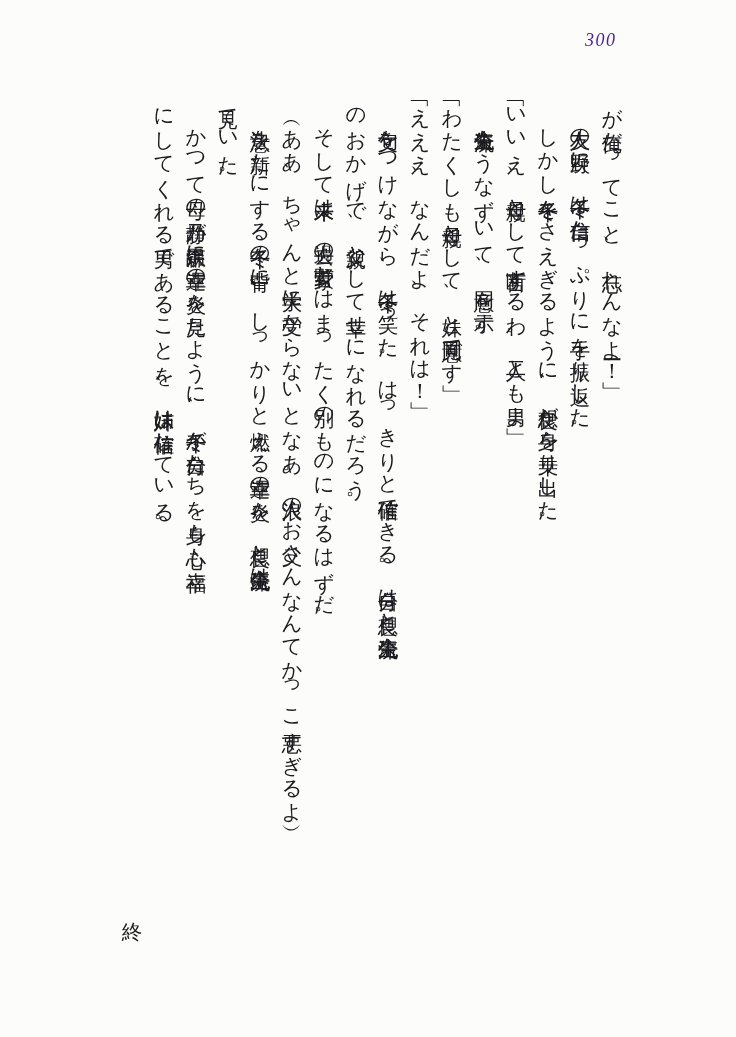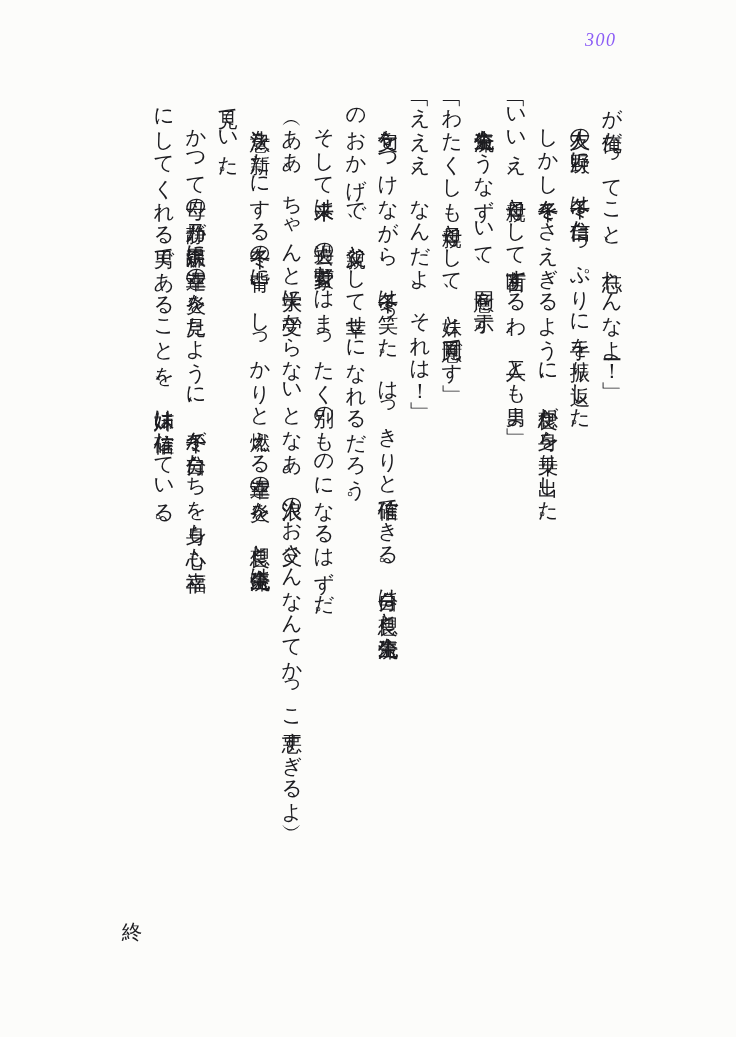--- a/index.html
+++ b/index.html
@@ -15,21 +15,21 @@
     inset: 0;
     background: #fcfcfa;
   }
   .page-number {
     position: absolute;
     top: 30px;
     left: 585px;
     font-size: 18px;
     font-style: italic;
     letter-spacing: 1.5px;
-    color: #8b5cf6;
+    color: #4c1d95;
   }
   .text-block {
     position: absolute;
     top: 94px;
     right: 108px;
     height: 844px;
     writing-mode: vertical-rl;
     text-orientation: mixed;
     font-size: 20.5px;
     line-height: 32px;

